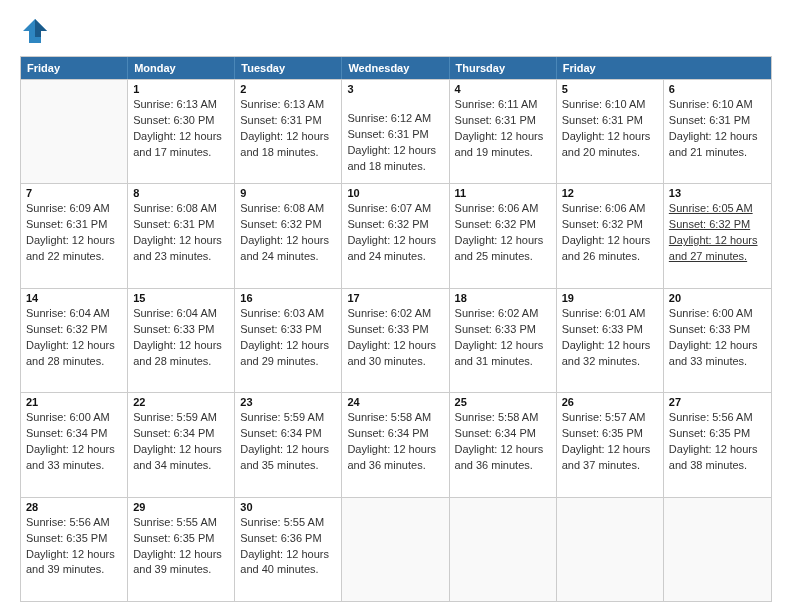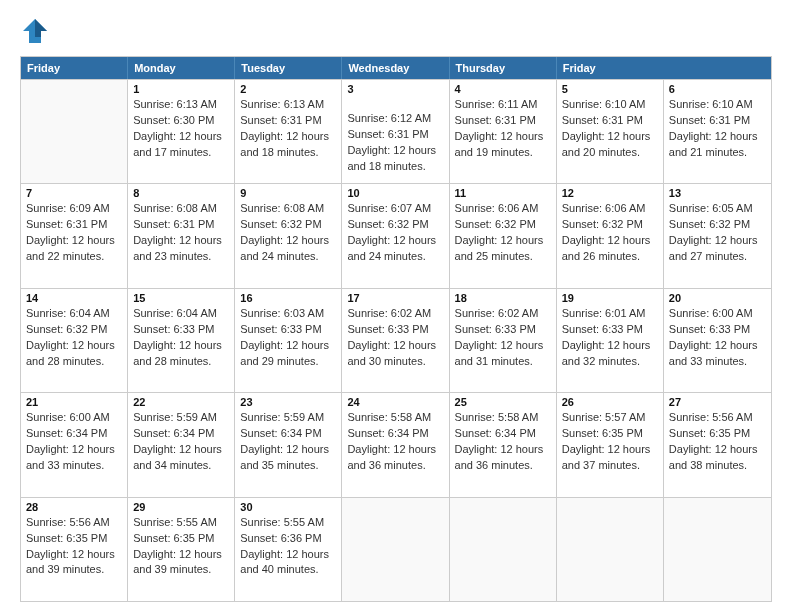--- a/index.html
+++ b/index.html
@@ -219,21 +219,21 @@
           </div>
           <div class="cal-cell">
             <div class="day-num">12</div>
             <div class="day-info" style="white-space: pre-line;">Sunrise: 6:06 AM
 Sunset: 6:32 PM
 Daylight: 12 hours
 and 26 minutes.</div>
           </div>
           <div class="cal-cell">
             <div class="day-num">13</div>
-            <div class="day-info" style="white-space: pre-line;">Sunrise: 6:05 AM
+            <div class="day-info" style="white-space: pre-line; text-decoration: underline;">Sunrise: 6:05 AM
 Sunset: 6:32 PM
 Daylight: 12 hours
 and 27 minutes.</div>
           </div>
         </div>
         <div class="cal-row">
           <div class="cal-cell">
             <div class="day-num">14</div>
             <div class="day-info" style="white-space: pre-line;">Sunrise: 6:04 AM
 Sunset: 6:32 PM

